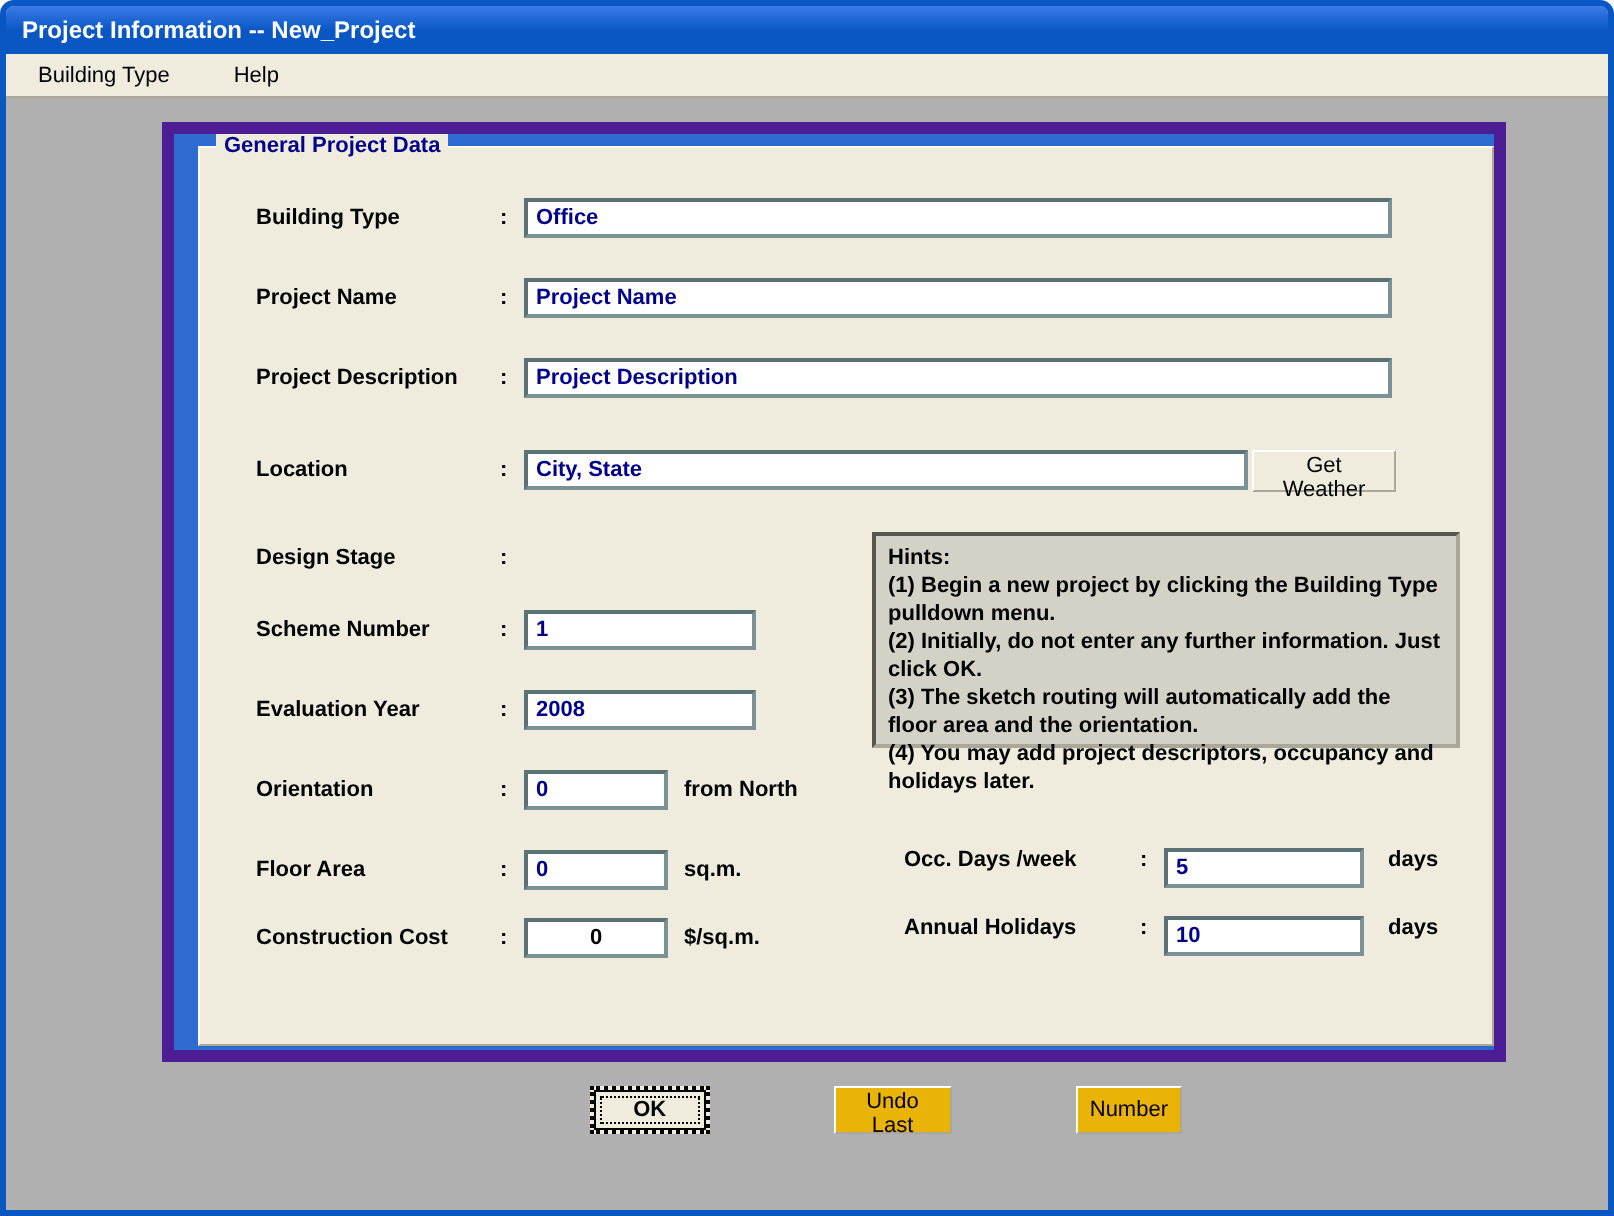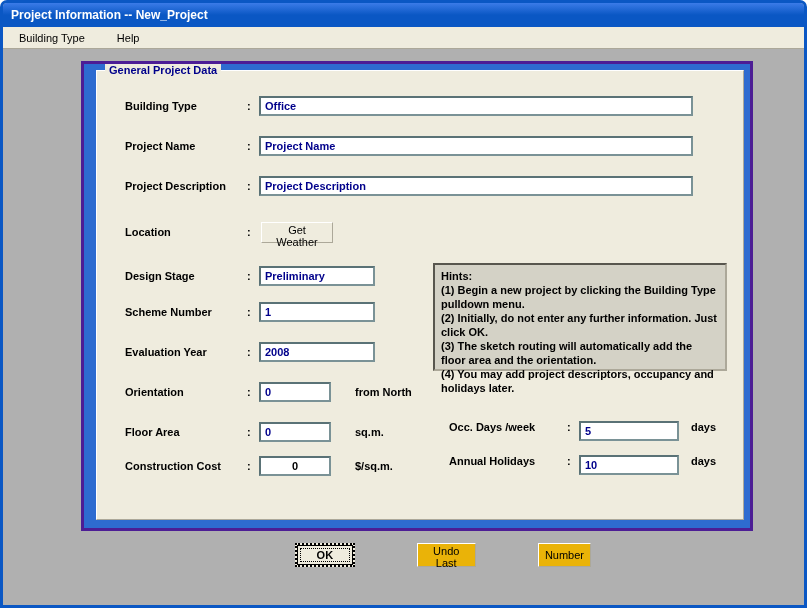--- a/index.html
+++ b/index.html
@@ -52,21 +52,21 @@
     bottom: 0;
     background: #b0b0b0;
   }
   .blue-panel {
     position: absolute;
     left: 78px;
     top: 12px;
     width: 672px;
     height: 470px;
     background: #2e6bd0;
-    border: 3px solid #4c1d95;
+    border: 6px solid #4c1d95;
     text-decoration: underline;
   }
   .fieldset {
     position: absolute;
     left: 12px;
     top: 6px;
     width: 648px;
     height: 450px;
     background: #efecde;
     border: 1px solid #fff;
@@ -107,21 +107,21 @@
     border-left-color: #5a7276;
     background: #fff;
     color: #00008b;
     font-weight: bold;
     font-family: Tahoma, Arial, sans-serif;
     font-size: 11px;
     padding: 2px 4px;
     height: 20px;
   }
   input.tc.center { text-align: center; color: #000; }
-  .unit { font-weight: bold; margin-left: 24px; }
+  .unit { font-weight: bold; margin-left: 8px; }
   .btn {
     background: #efecde;
     border: 1px solid #aca899;
     border-top-color: #fff;
     border-left-color: #fff;
     height: 21px;
     font-family: Tahoma, Arial, sans-serif;
     font-size: 11px;
     cursor: default;
   }
@@ -218,27 +218,27 @@
 
         <div class="row" style="top:104px">
           <span class="lbl">Project Description</span>
           <span class="colon">:</span>
           <input class="tc" style="width: 434px;" value="Project Description">
         </div>
 
         <div class="row" style="top:150px">
           <span class="lbl">Location</span>
           <span class="colon">:</span>
+          <input class="tc" style="width: 362px;" value="City, State">
           <button class="btn" style="width:72px; margin-left:2px">Get Weather</button>
         </div>
 
         <div class="row" style="top:194px">
           <span class="lbl">Design Stage</span>
           <span class="colon">:</span>
-          <input class="tc" style="width: 116px;" value="Preliminary">
         </div>
 
         <div class="row" style="top:230px">
           <span class="lbl">Scheme Number</span>
           <span class="colon">:</span>
           <input class="tc" style="width: 116px;" value="1">
         </div>
 
         <div class="row" style="top:270px">
           <span class="lbl">Evaluation Year</span>

